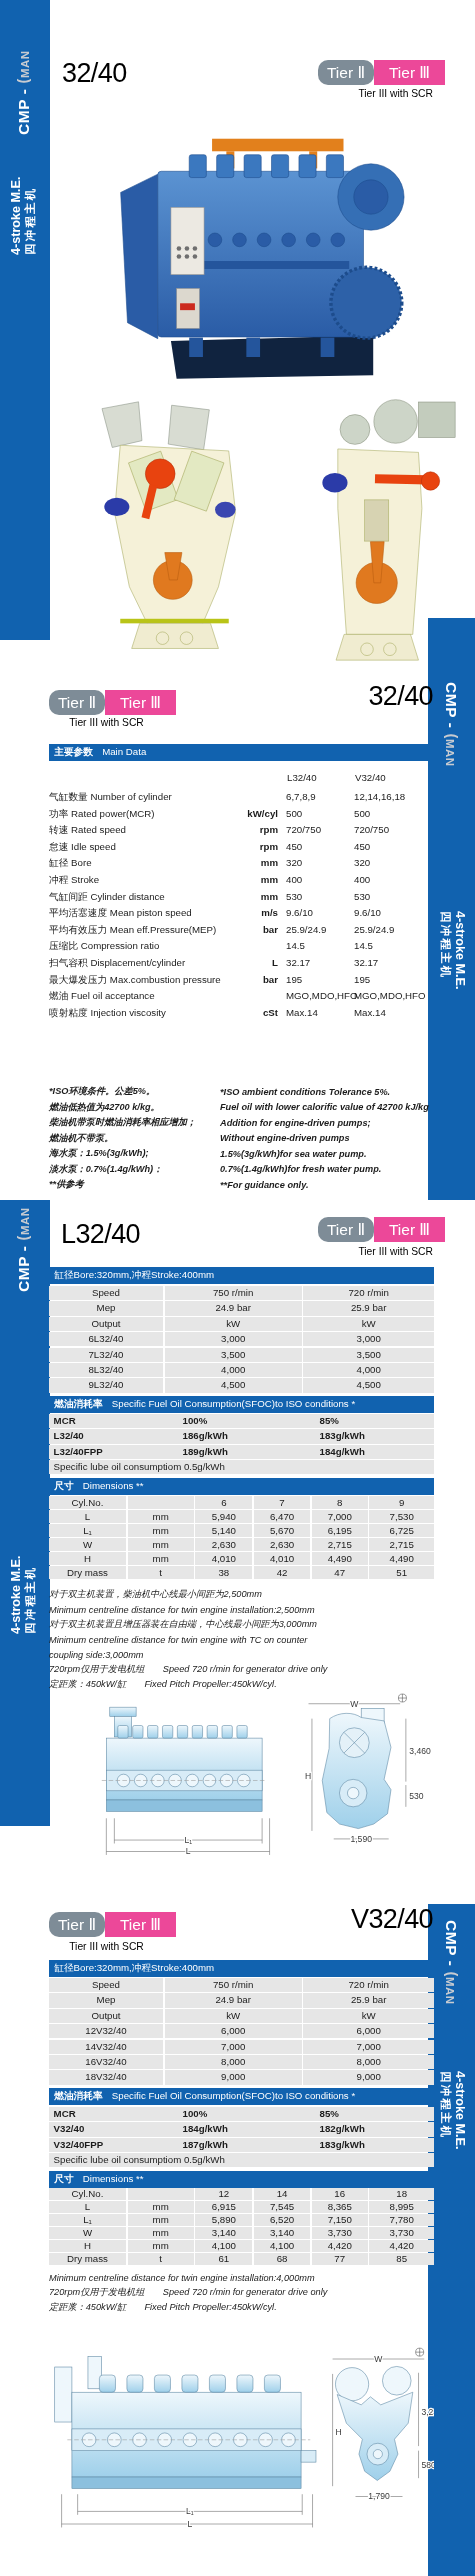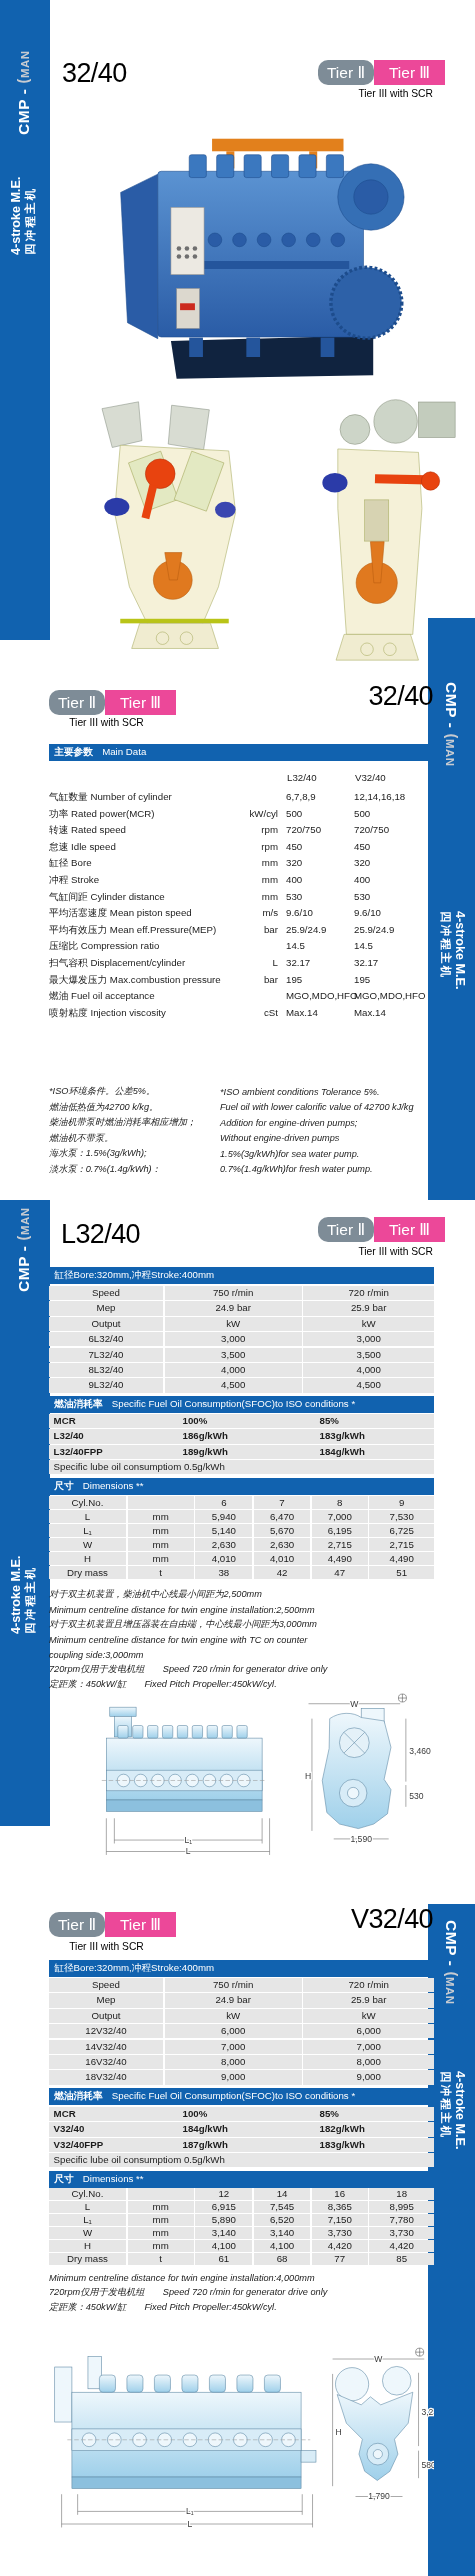--- a/index.html
+++ b/index.html
@@ -33,26 +33,26 @@
   
   .bluebar{position:absolute;height:16.6px;line-height:16.6px;background:#1162af;color:#fff;
            font-size:9.7px;padding-left:5.2px;box-sizing:border-box;}
   .b-cn{font-weight:bold;margin-right:9.2px;margin-top:16px;}
 
   
   .tbl{position:absolute;font-size:9.7px;color:#1c1c1c;}
   .trow{display:flex;}
   .t-main .trow{height:16.6px;align-items:flex-start;}
   .t-main .tcell:nth-child(1){width:196px;}
-  .t-main .tcell:nth-child(2){width:41px;text-align:right;padding-right:8px;box-sizing:border-box;}
+  .t-main .tcell:nth-child(2){width:41px;text-align:right;padding-right:8px;box-sizing:border-box;font-weight:bold;}
   .t-main .tcell:nth-child(3){width:68px;white-space:nowrap;}
   .t-main .tcell:nth-child(4){flex:1;white-space:nowrap;}
   .colh{position:absolute;font-size:9.7px;color:#1c1c1c;}
 
-  .t-foot .trow{height:15.5px;align-items:center;font-style:italic;font-size:9.2px;}
+  .t-foot .trow{height:15.5px;align-items:center;font-style:italic;font-size:9.2px;font-weight:bold;}
   .t-foot .tcell:nth-child(1){width:171px;}
   .t-foot .tcell:nth-child(2){flex:1;}
 
   .t-grid .trow{margin-bottom:1.1px;}
   .t-grid .tcell{background:#e6e6e6;height:14.3px;line-height:14.3px;text-align:center;margin-right:1.7px;}
   .t-grid .tcell:last-child{margin-right:0;}
   .t-grid .tcell:nth-child(1){width:114px;}
   .t-grid .tcell:nth-child(2){width:137px;}
   .t-grid .tcell:nth-child(3){flex:1;}
 
@@ -318,20 +318,24 @@
         <div class="tcell">燃油机不带泵。</div>
         <div class="tcell">Without engine-driven pumps</div>
       </div>
       <div class="trow">
         <div class="tcell">海水泵：1.5%(3g/kWh);</div>
         <div class="tcell">1.5%(3g/kWh)for sea water pump.</div>
       </div>
       <div class="trow">
         <div class="tcell">淡水泵：0.7%(1.4g/kWh)：</div>
         <div class="tcell">0.7%(1.4g/kWh)for fresh water pump.</div>
+      </div>
+      <div class="trow">
+        <div class="tcell">**供参考</div>
+        <div class="tcell">**For guidance only.</div>
       </div>
     </div>
 
   <div class="big-title" style="left:61px;top:1219px;">L32/40</div>
   <div class="badges" style="left:318px;top:1217px;">
     <div class="tier2">Tier Ⅱ</div>
     <div class="tier3">Tier Ⅲ</div>
   </div>
   <div class="scr" style="left:318px;top:1246px;width:115px;text-align:right;">Tier III with SCR</div>
 

